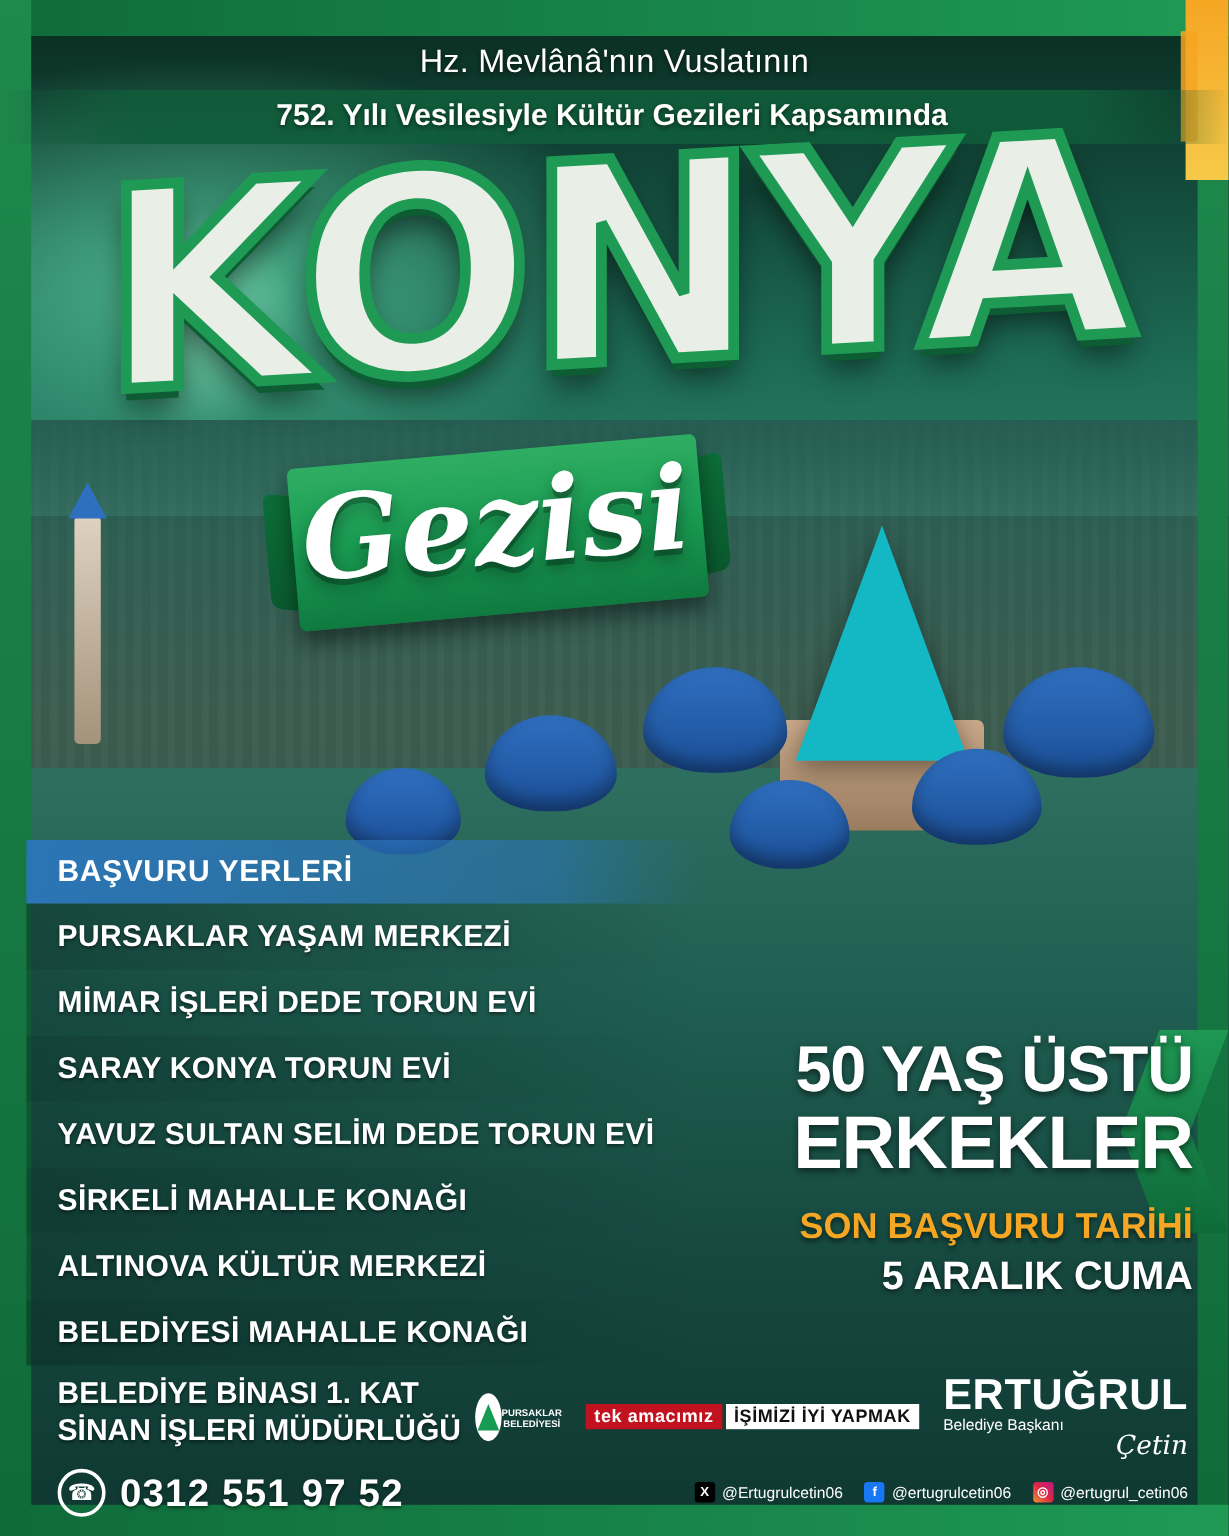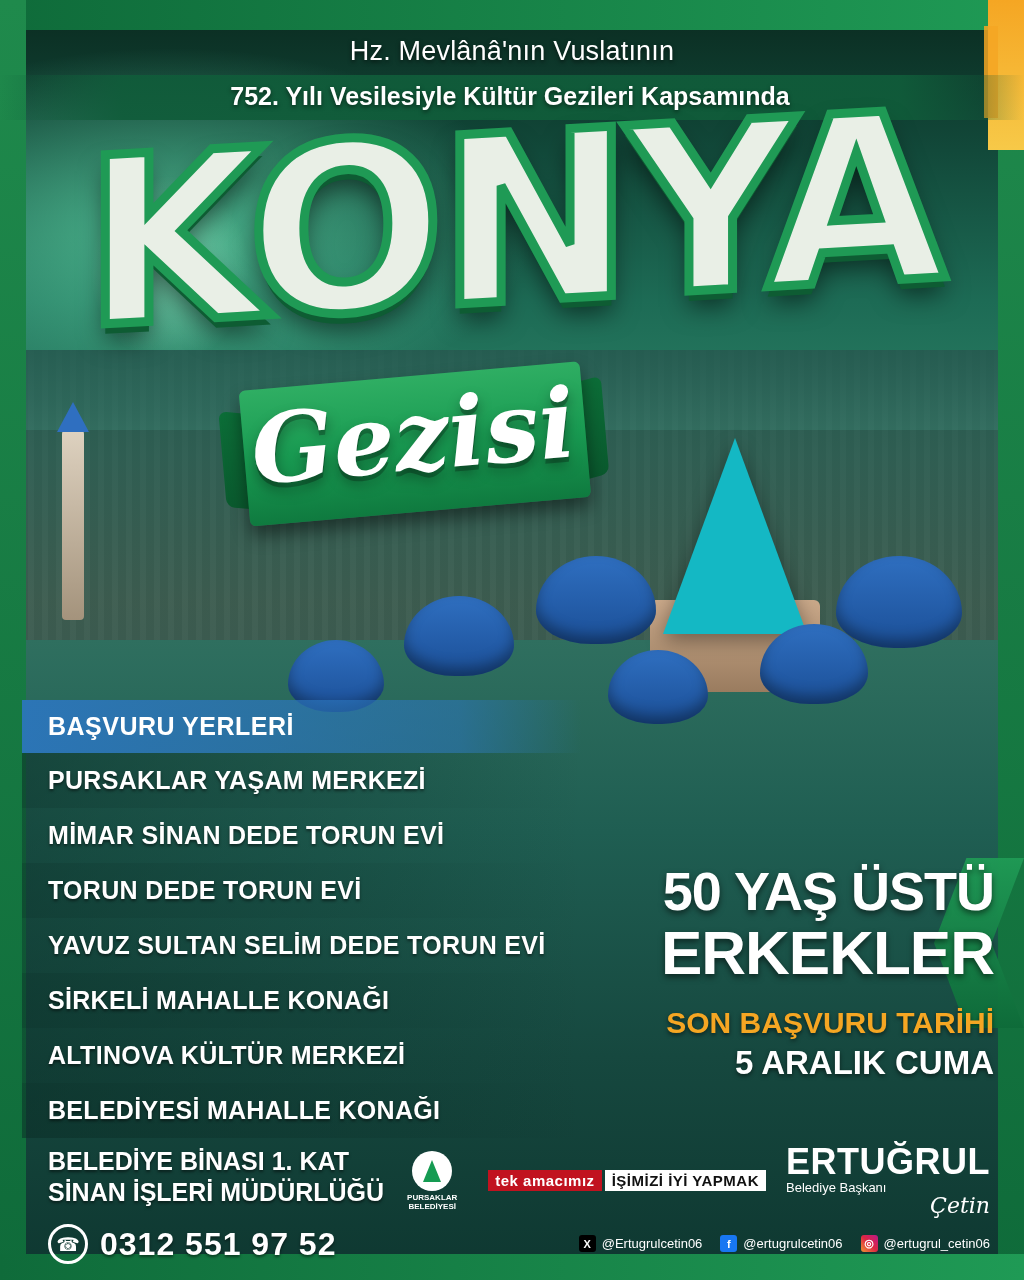--- a/index.html
+++ b/index.html
@@ -217,21 +217,21 @@
   }
 
   
   .footer{
     position:absolute;left:0;bottom:26px;width:1024px;height:118px;
   }
   .logo-row{
     position:absolute;right:34px;top:8px;display:flex;align-items:center;gap:20px;
   }
   .pb-logo{
-    width:72px;height:66px;display:flex;flex-direction:column;align-items:center;
+    width:72px;height:66px;display:flex;flex-direction:row;align-items:center;
     justify-content:center;color:#ffffff;
   }
   .pb-circle{
     width:40px;height:40px;border-radius:50%;background:#ffffff;
     display:flex;align-items:center;justify-content:center;
   }
   .pb-tree{
     width:0;height:0;border-left:9px solid transparent;border-right:9px solid transparent;
     border-bottom:22px solid #159b52;
   }
@@ -304,22 +304,22 @@
   <div class="gez-ribbon">
     <div class="gez-tail-l"></div>
     <div class="gez-tail-r"></div>
     <div class="gez-body"></div>
     <div class="gez-text">Gezisi</div>
   </div>
 
   <div class="list">
     <div class="list-head">BAŞVURU YERLERİ</div>
     <div class="list-item">PURSAKLAR YAŞAM MERKEZİ</div>
-    <div class="list-item">MİMAR SİNAN DEDE TORUN EVİ</div>
-    <div class="list-item">TORUN DEDE TORUN EVİ</div>
+    <div class="list-item">MİMAR İŞLERİ DEDE TORUN EVİ</div>
+    <div class="list-item">SARAY KONYA TORUN EVİ</div>
     <div class="list-item">YAVUZ SULTAN SELİM DEDE TORUN EVİ</div>
     <div class="list-item">SİRKELİ MAHALLE KONAĞI</div>
     <div class="list-item">ALTINOVA KÜLTÜR MERKEZİ</div>
     <div class="list-item">BELEDİYESİ MAHALLE KONAĞI</div>
 
     <div class="addr">
       <div>BELEDİYE BİNASI 1. KAT</div>
       <div>SİNAN İŞLERİ MÜDÜRLÜĞÜ</div>
     </div>
 

